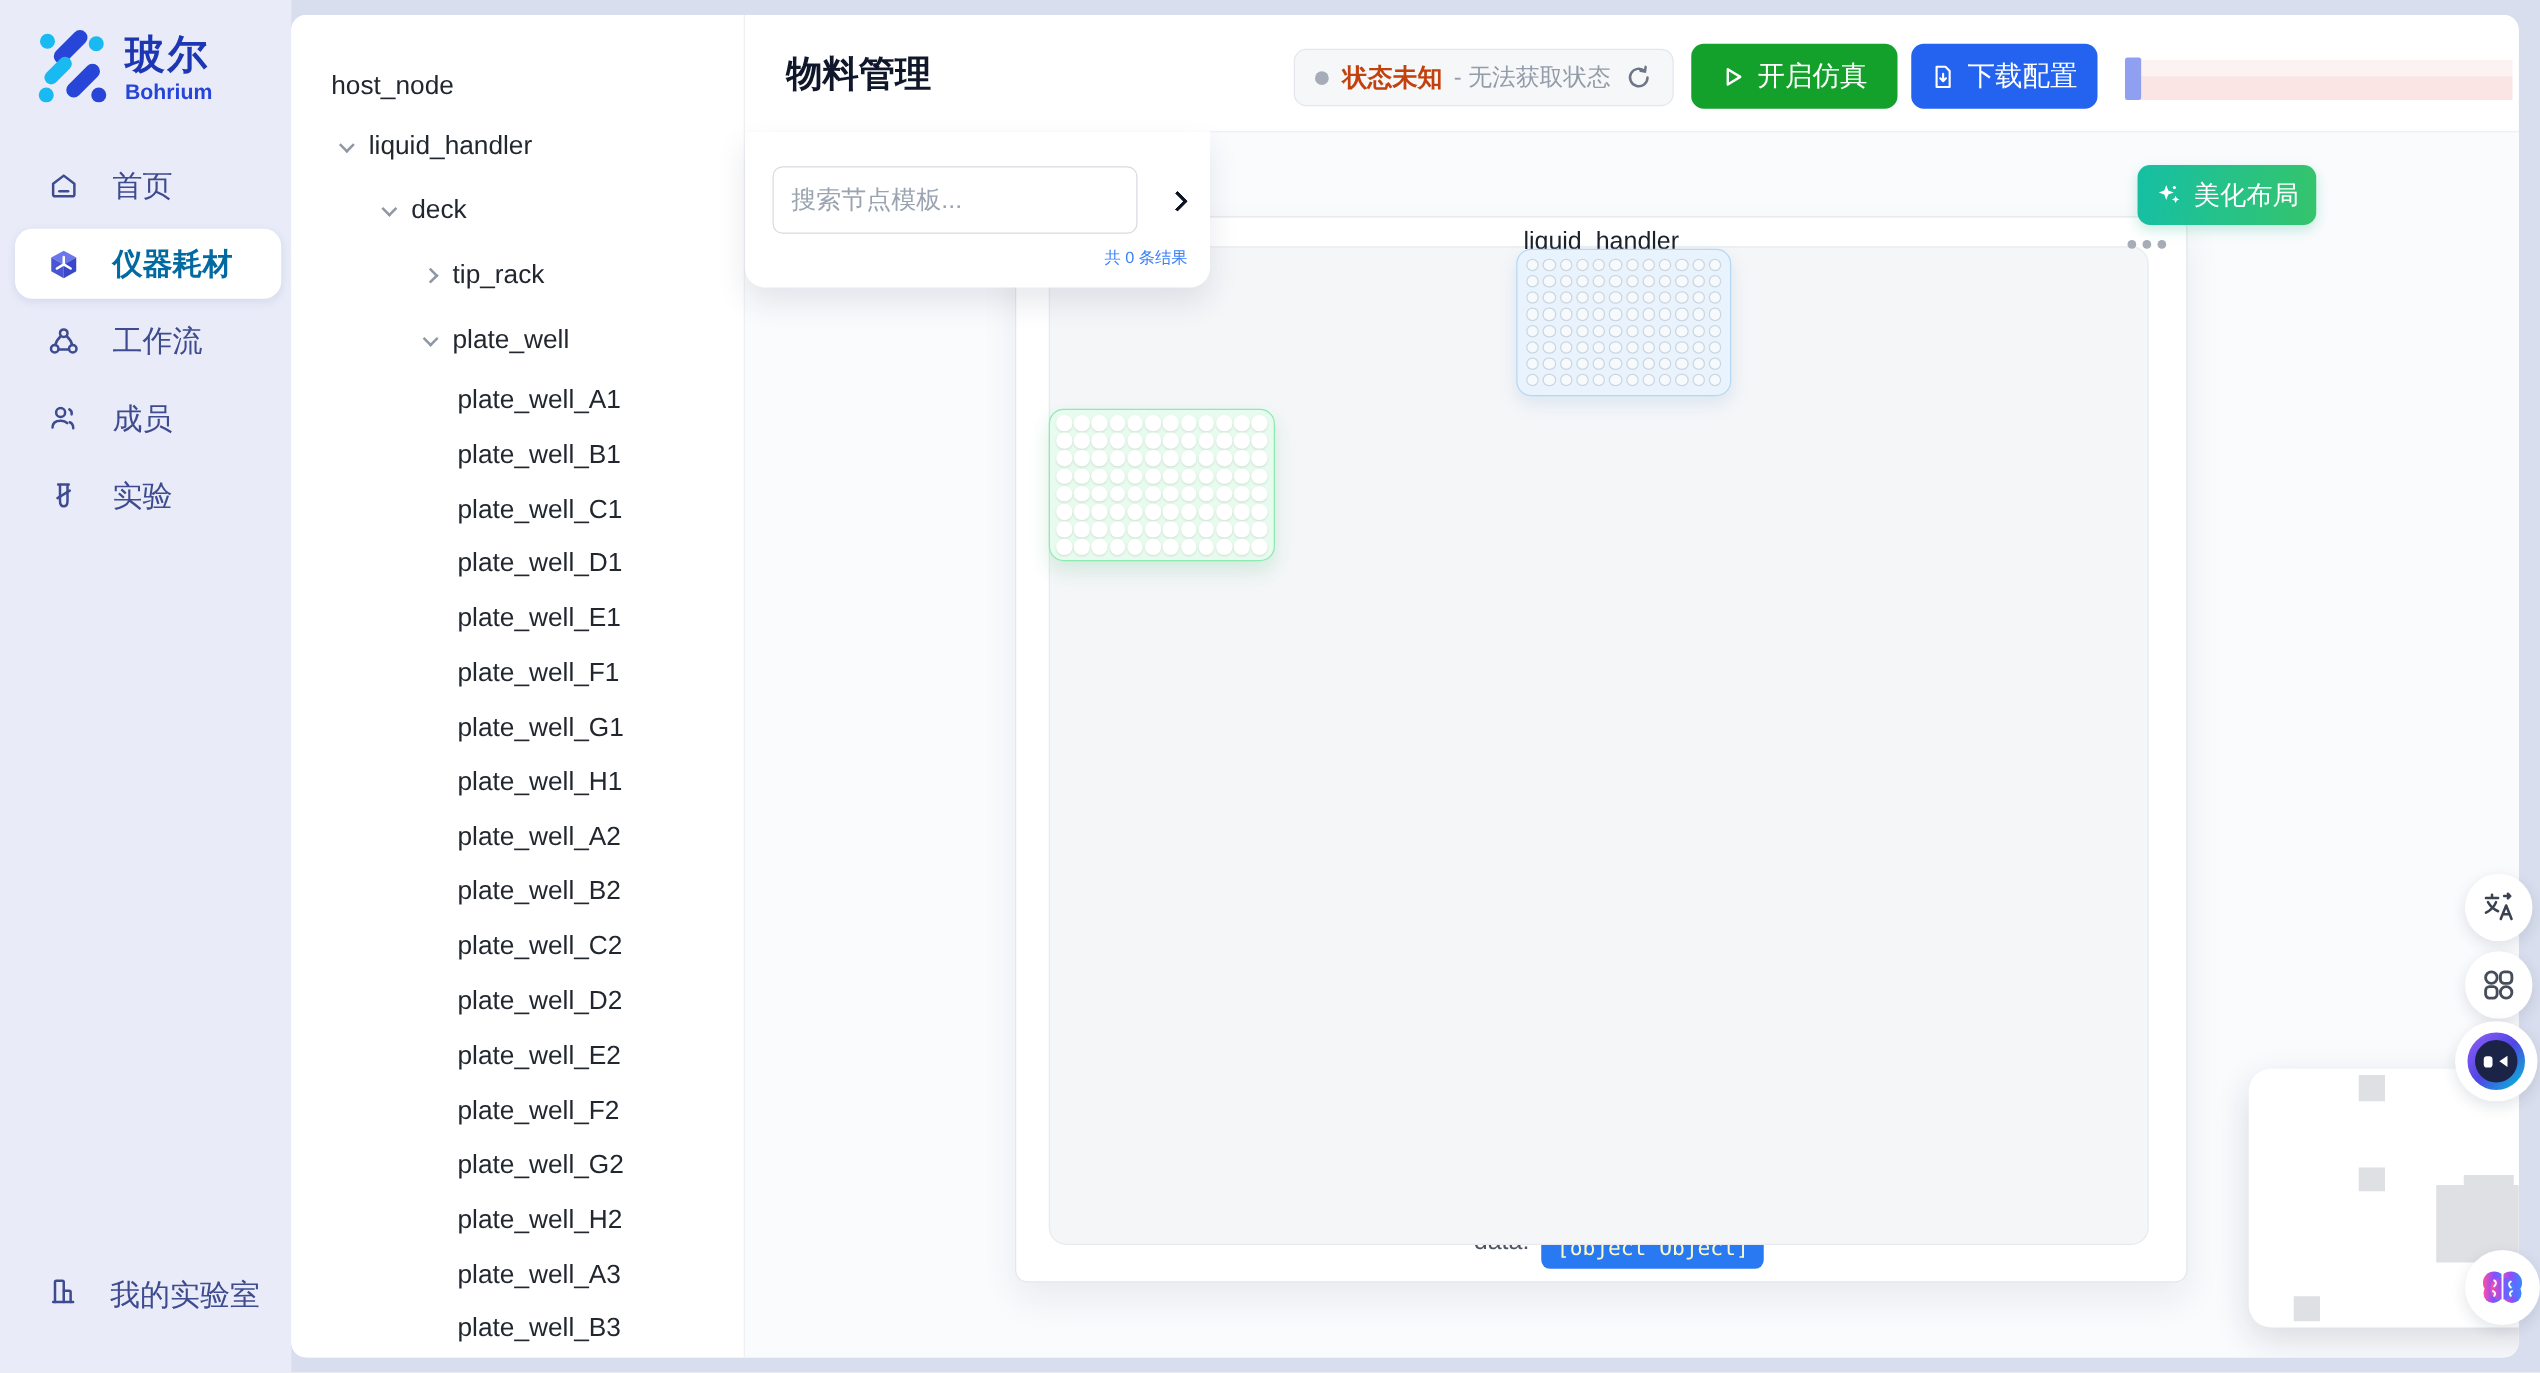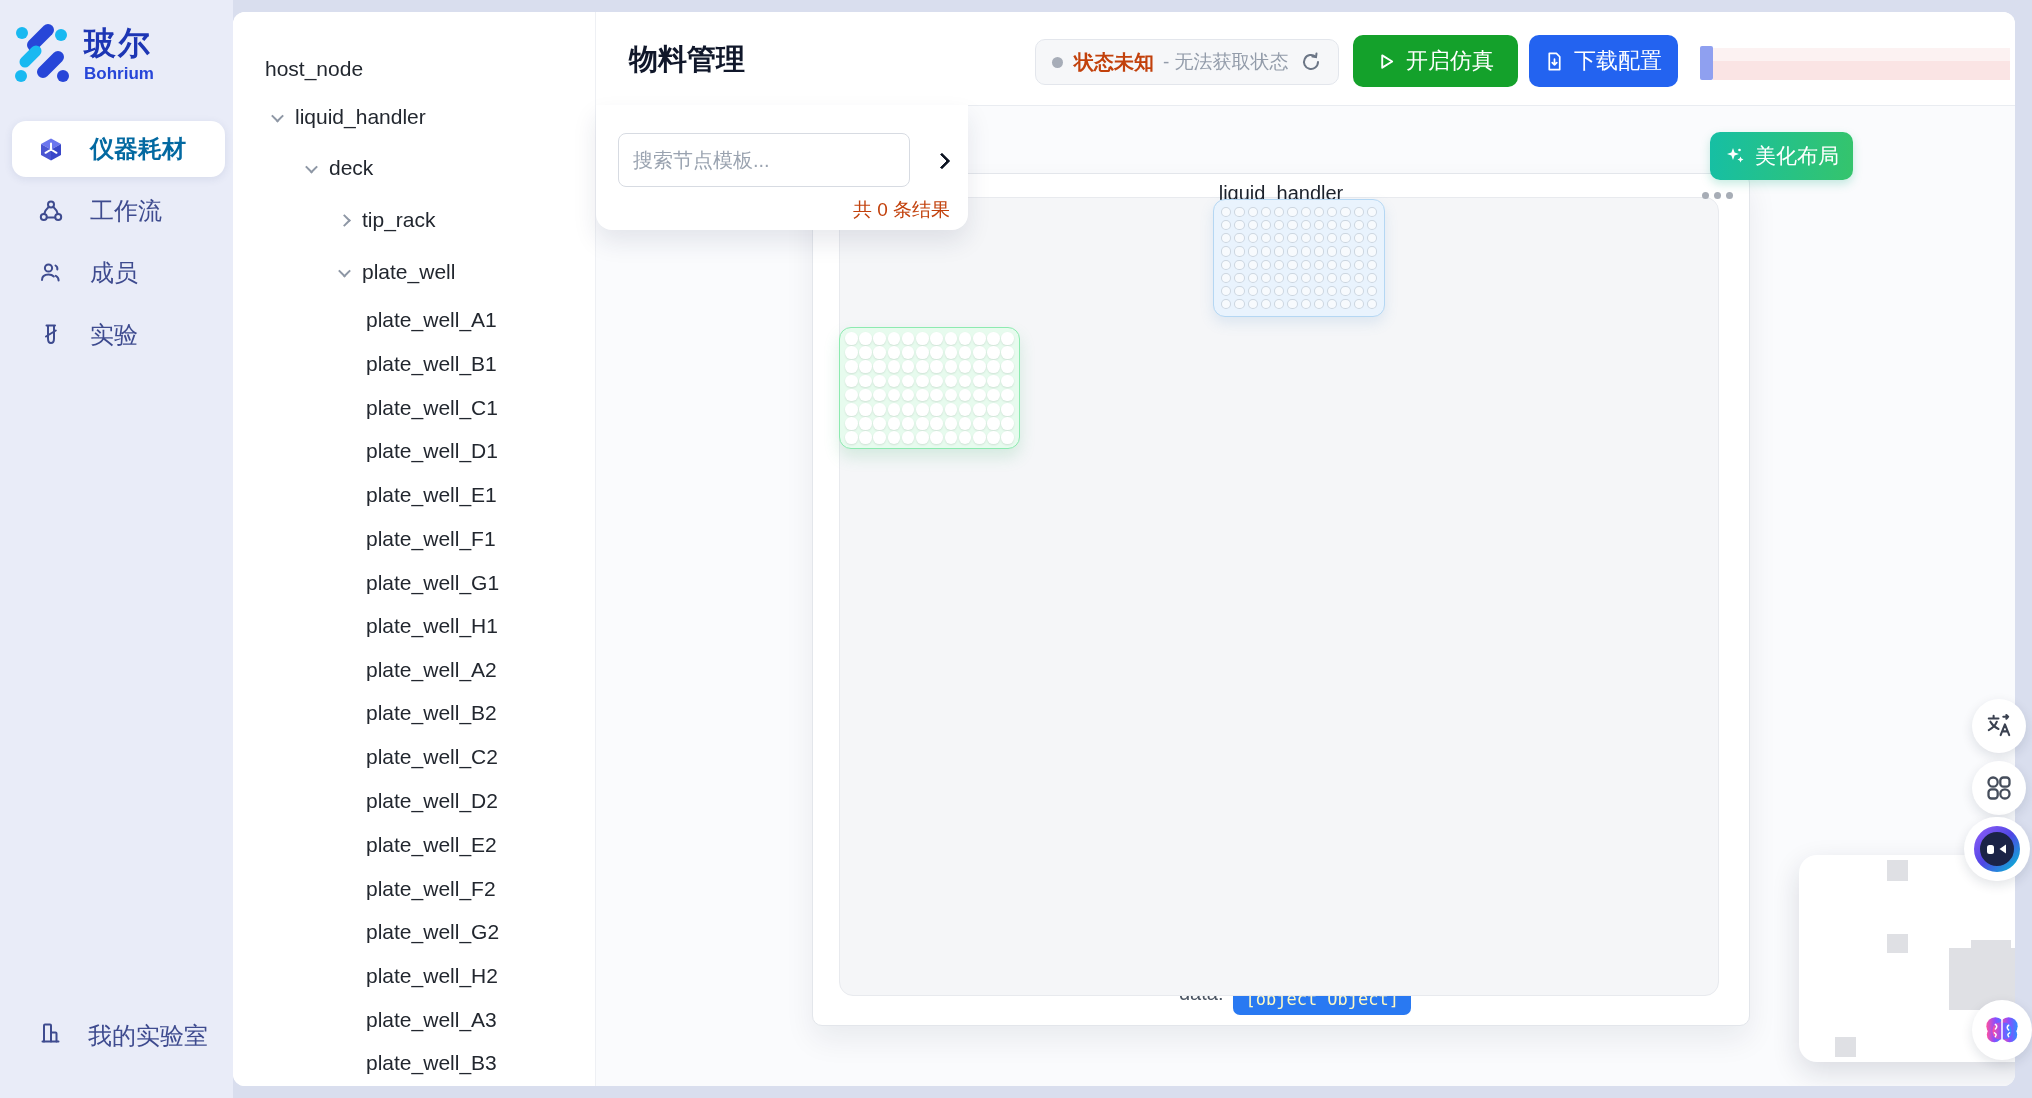--- a/index.html
+++ b/index.html
@@ -1,21 +1,21 @@
 <!DOCTYPE html>
 <html><head>
 <meta charset="utf-8">
 <style>
   * { margin:0; padding:0; box-sizing:border-box; }
   html,body { width:2032px; height:1098px; overflow:hidden; }
   body { background:#d9deee; font-family:"Liberation Sans","DejaVu Sans",sans-serif; position:relative; }
 
   
   .sidebar { position:absolute; left:0; top:0; width:233px; height:1098px; background:#e9ecf8; z-index:5; }
-  .logo-wrap { position:absolute; left:12px; top:24px; display:flex; align-items:flex-start; }
+  .logo-wrap { position:absolute; left:28px; top:24px; display:flex; align-items:flex-start; }
   .logo-mark { width:58px; height:58px; position:relative; }
   .logo-text { margin-left:14px; }
   .logo-zh { font-size:32px; font-weight:bold; color:#1d36b4; letter-spacing:2px; line-height:34px; margin-top:2px;}
   .logo-en { font-size:17px; font-weight:bold; color:#2746d8; margin-top:4px; }
   .nav { position:absolute; left:0; top:118px; width:233px; }
   .nav-item { position:relative; height:62px; display:flex; align-items:center; padding-left:38px; cursor:pointer; }
   .nav-item .nav-label { margin-left:26px; font-size:24px; color:#3e4b8f; }
   .nav-item.active::before { content:""; position:absolute; left:12px; right:8px; top:3px; bottom:3px; background:#ffffff; border-radius:14px; box-shadow:0 2px 8px rgba(40,60,120,.10); }
   .nav-item.active .nav-label { font-weight:bold; color:#0369a1; }
   .nav-item > * { position:relative; }
@@ -53,21 +53,21 @@
   .main-divider { position:absolute; left:363px; top:93px; width:1419px; height:1px; background:#e9ecf1; }
 
   
   .canvas { position:absolute; left:363px; top:94px; width:1419px; height:980px; background:#fafbfd; }
 
   .search-panel { position:absolute; left:0; top:-1px; width:372px; height:125px; background:#fff; border-radius:0 0 16px 16px; box-shadow:0 12px 24px rgba(30,40,80,.10); z-index:20; }
   .search-input { position:absolute; left:22px; top:28px; width:292px; height:54px; border:1.5px solid #d7dbe2; border-radius:8px; font-size:20px; color:#4d7c0f; padding:0 14px; outline:none; background:#fff; }
   .search-input::placeholder { color:#9aa3b0; }
   .search-go { position:absolute; left:332px; top:42px; width:28px; height:28px; display:flex; align-items:center; justify-content:center; cursor:pointer; }
   .chev-big { width:12px; height:12px; border-right:3.2px solid #0d1422; border-bottom:3.2px solid #0d1422; transform:rotate(-45deg); border-radius:1px; }
-  .search-count { position:absolute; right:18px; top:92px; font-size:19px; color:#c2410c; }
+  .search-count { position:absolute; right:18px; top:92px; font-size:13px; color:#3b82f6; }
 
   .beautify-btn { position:absolute; right:162px; top:26px; width:143px; height:48px; border-radius:10px; background:linear-gradient(95deg,#16bfa4 0%,#35c46c 100%); color:#fff; font-size:21px; display:flex; align-items:center; justify-content:center; gap:9px; cursor:pointer; box-shadow:0 4px 10px rgba(30,180,140,.25); z-index:20; }
 
   
   .node-card { position:absolute; left:216px; top:67px; width:938px; height:853px; background:#fff; border:1px solid #e3e6eb; border-radius:10px; box-shadow:0 14px 30px rgba(20,30,60,.07); }
   .node-title { position:absolute; left:0; right:0; top:8px; text-align:center; font-size:20px; color:#1b212b; z-index:2; }
   .node-menu { position:absolute; right:16px; top:18px; display:flex; gap:5px; cursor:pointer; z-index:4; }
   .node-menu i { width:7px; height:7px; border-radius:50%; background:#a7adb6; }
   .deck-panel { position:absolute; left:26px; top:23px; width:880px; height:799px; background:#f5f6f8; border:1px solid #e8eaee; border-radius:14px; z-index:1; }
   .data-row { position:absolute; left:50%; top:802px; transform:translateX(calc(-50% + 14px)); display:flex; align-items:flex-start; gap:10px; z-index:0; }
@@ -107,20 +107,27 @@
         <circle cx="51" cy="52" r="6" fill="#2746d8"></circle>
       </svg>
     </div>
     <div class="logo-text">
       <div class="logo-zh">玻尔</div>
       <div class="logo-en">Bohrium</div>
     </div>
   </div>
 
   <div class="nav">
+    <div class="nav-item">
+      <svg class="icon24" viewBox="0 0 26 26" fill="none" stroke="#3e4b8f" stroke-width="2" stroke-linecap="round" stroke-linejoin="round">
+        <path d="M4.5 11 L13 4.5 L21.5 11 V19.5 Q21.5 21 20 21 H6 Q4.5 21 4.5 19.5 Z"></path>
+          <path d="M9.5 17 H16.5"></path>
+      </svg>
+      <span class="nav-label">首页</span>
+    </div>
     <div class="nav-item active">
       <svg class="icon24" viewBox="0 0 26 26">
         <polygon points="13,2.5 23,8 13,13.5 3,8" fill="#6b76ee"></polygon>
         <polygon points="3,8 13,13.5 13,24.5 3,19" fill="#4a55d2"></polygon>
         <polygon points="23,8 13,13.5 13,24.5 23,19" fill="#3a47c9"></polygon>
         <path d="M13 7.5 V13.5 M13 13.5 L7.5 16.8 M13 13.5 L18.5 16.8" stroke="#fff" stroke-width="2" stroke-linecap="round" fill="none"></path>
       </svg>
       <span class="nav-label">仪器耗材</span>
     </div>
     <div class="nav-item">

